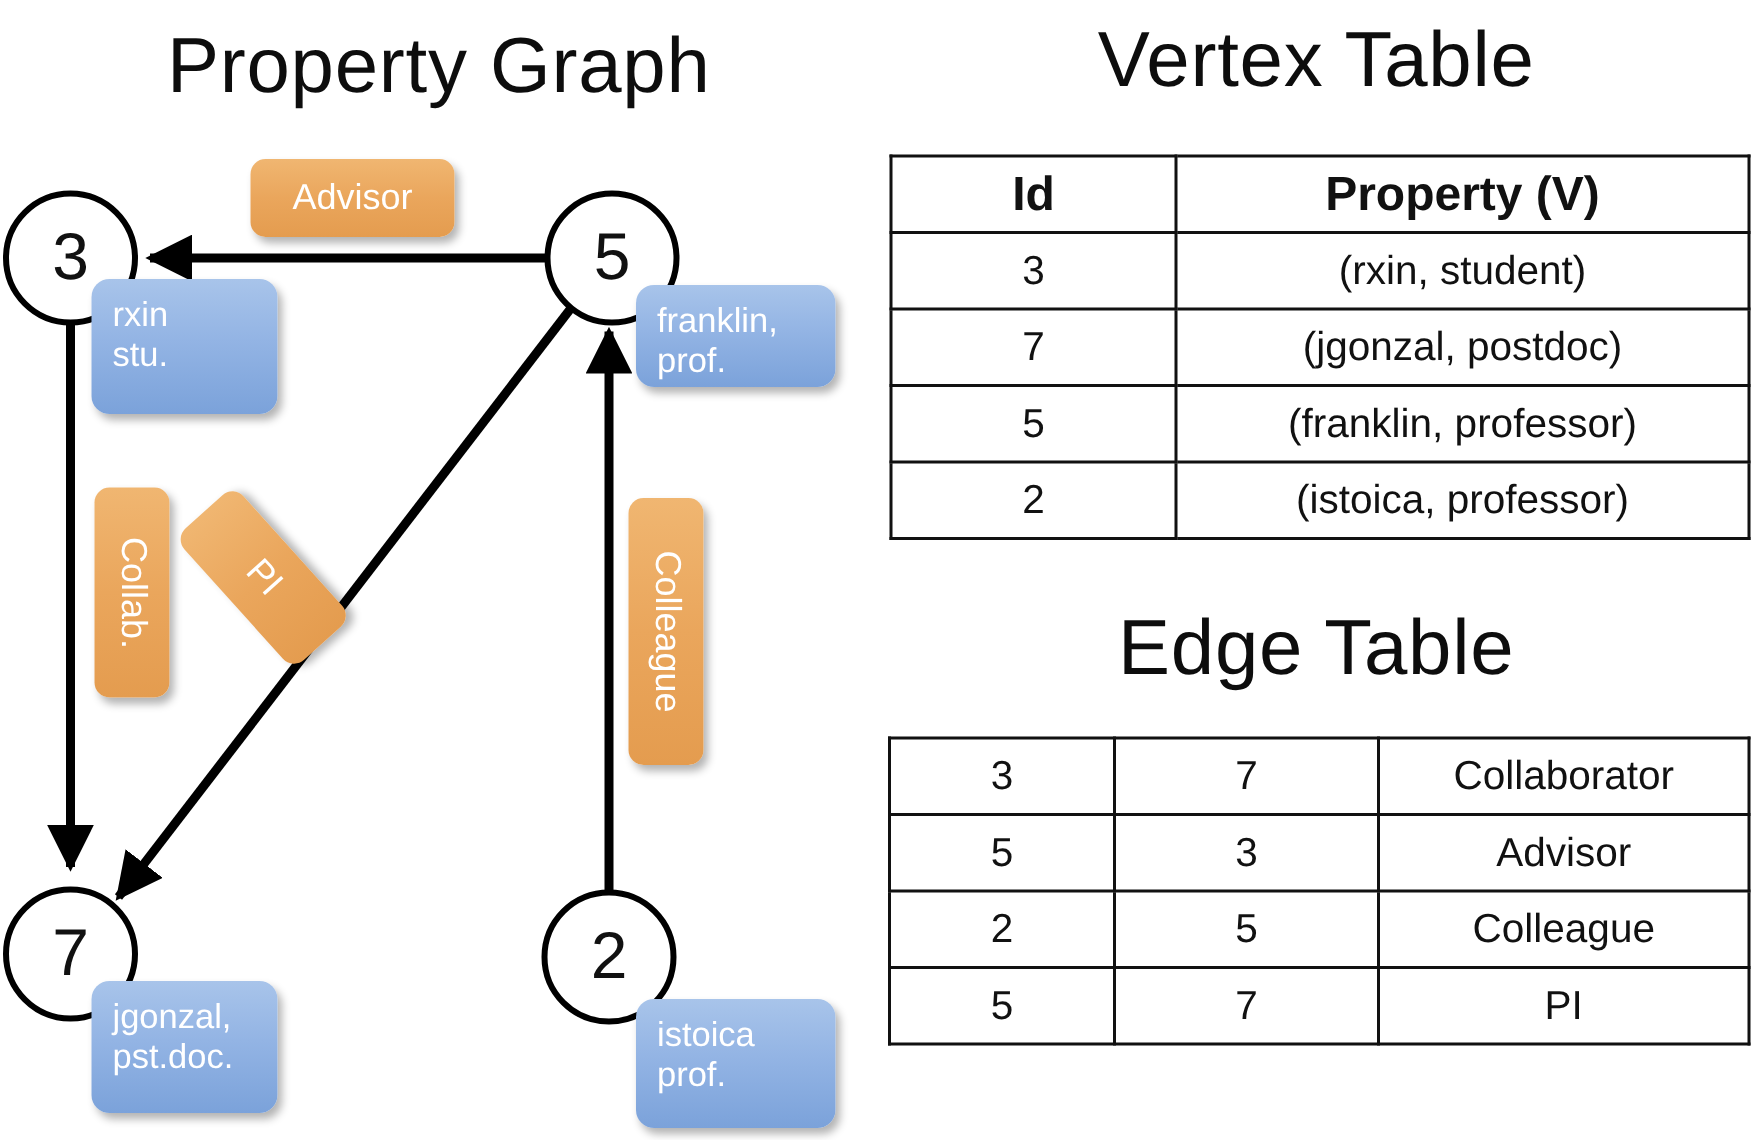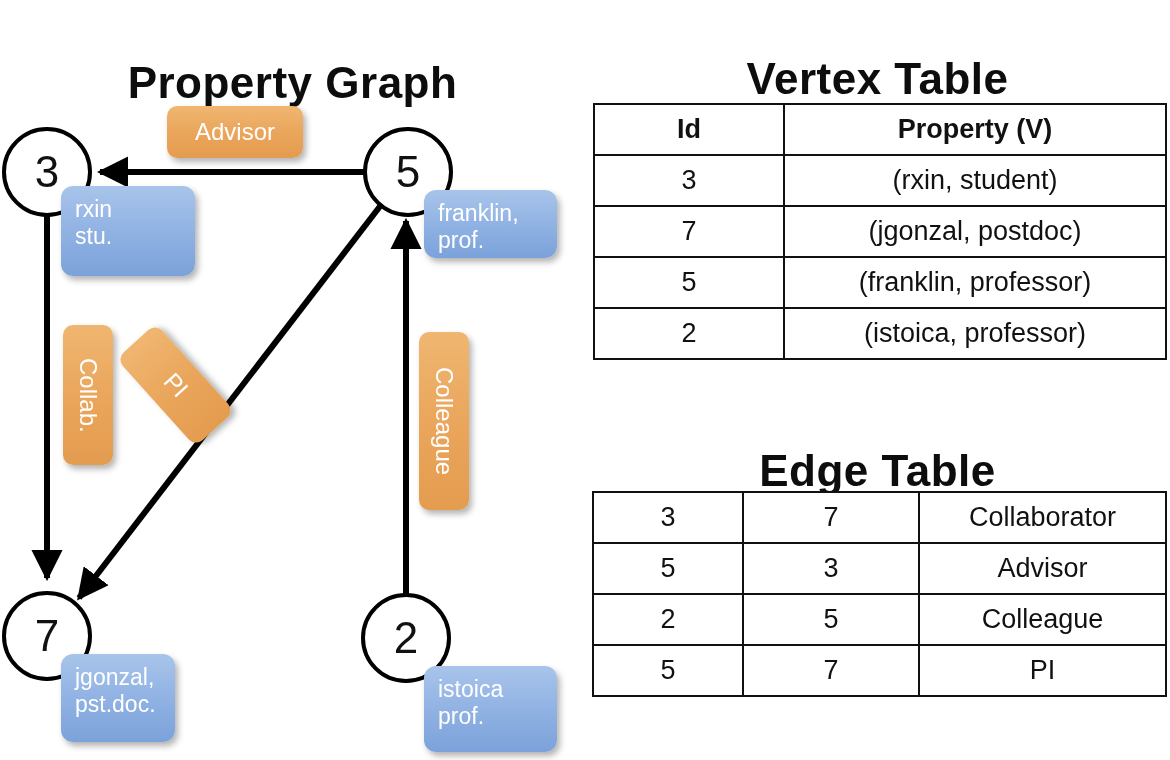--- a/index.html
+++ b/index.html
@@ -2,22 +2,22 @@
 <html><head>
 <meta charset="utf-8">
 <style>
   html,body{margin:0;padding:0;background:#ffffff;}
   body{width:1170px;height:760px;overflow:hidden;
        font-family:"Liberation Sans","DejaVu Sans",sans-serif;
        color:#000;-webkit-font-smoothing:antialiased;}
   #stage{position:relative;width:1170px;height:760px;}
 
   
-  .title{position:absolute;font-weight:700;font-size:44px;letter-spacing:.5px;
-         white-space:nowrap;color:#0d0d0d;font-stretch:semi-condensed;margin-top:44px;}
+  .title{position:absolute;font-weight:400;font-size:52px;letter-spacing:.5px;
+         white-space:nowrap;color:#0d0d0d;font-stretch:semi-condensed;}
   #title-property-graph{left:0;top:14px;width:585px;text-align:center;}
   #title-vertex-table{left:585px;top:10px;width:585px;text-align:center;}
   #title-edge-table{left:585px;top:402px;width:585px;text-align:center;}
 
   
   #graph{position:absolute;left:0;top:0;width:585px;height:760px;}
   #edges{position:absolute;left:0;top:0;width:585px;height:760px;}
 
   .node{position:absolute;width:90px;height:90px;border-radius:50%;
         border:4px solid #000;background:#fff;box-sizing:border-box;
@@ -35,21 +35,21 @@
         display:flex;align-items:center;justify-content:center;
         background:linear-gradient(180deg,#f0b671 0%,#eaa65c 50%,#e49c4f 100%);
         box-shadow:3px 4px 6px rgba(0,0,0,.30);}
   .ebox.vert span{writing-mode:vertical-rl;text-orientation:mixed;}
 
   
   table.grid{position:absolute;border-collapse:collapse;table-layout:fixed;}
   table.grid td{border:2px solid #111;text-align:center;
                 font-size:27px;font-weight:300;color:#111;
                 padding:0;height:49px;background:#fff;}
-  table.grid td.hdr{font-weight:bold;font-size:27px;}
+  table.grid td.hdr{font-weight:bold;font-size:32px;}
   td.vprop{background:#d3dff1;}
   td.eprop{background:#f7ddc2;}
 
   #vertex-table{left:593px;top:103px;width:572px;}
   #edge-table{left:592px;top:491px;width:573px;}
 </style>
 </head>
 <body>
 
 <div id="stage">
@@ -82,31 +82,31 @@
     <div class="node" style="left:363px;top:127px;">
       <span>5</span>
     </div>
     <div class="node" style="left:2px;top:591px;">
       <span>7</span>
     </div>
     <div class="node" style="left:361px;top:593px;">
       <span>2</span>
     </div>
 
-    <div class="vbox" style="left:61px;top:186px;width:134px;height:90px;">
+    <div class="vbox" style="left:61px;top:186px;width:124px;height:90px;">
       <div>rxin</div>
       <div>stu.</div>
     </div>
 
     <div class="vbox" style="left:424px;top:190px;width:133px;height:68px;">
       <div>franklin,</div>
       <div>prof.</div>
     </div>
 
-    <div class="vbox" style="left:61px;top:654px;width:114px;height:88px;">
+    <div class="vbox" style="left:61px;top:654px;width:124px;height:88px;">
       <div>jgonzal,</div>
       <div>pst.doc.</div>
     </div>
 
     <div class="vbox" style="left:424px;top:655px;width:133px;height:86px;margin-top:11px;">
       <div>istoica</div>
       <div>prof.</div>
     </div>
 
     <div class="ebox" style="left:167px;top:106px;width:136px;height:52px;">

